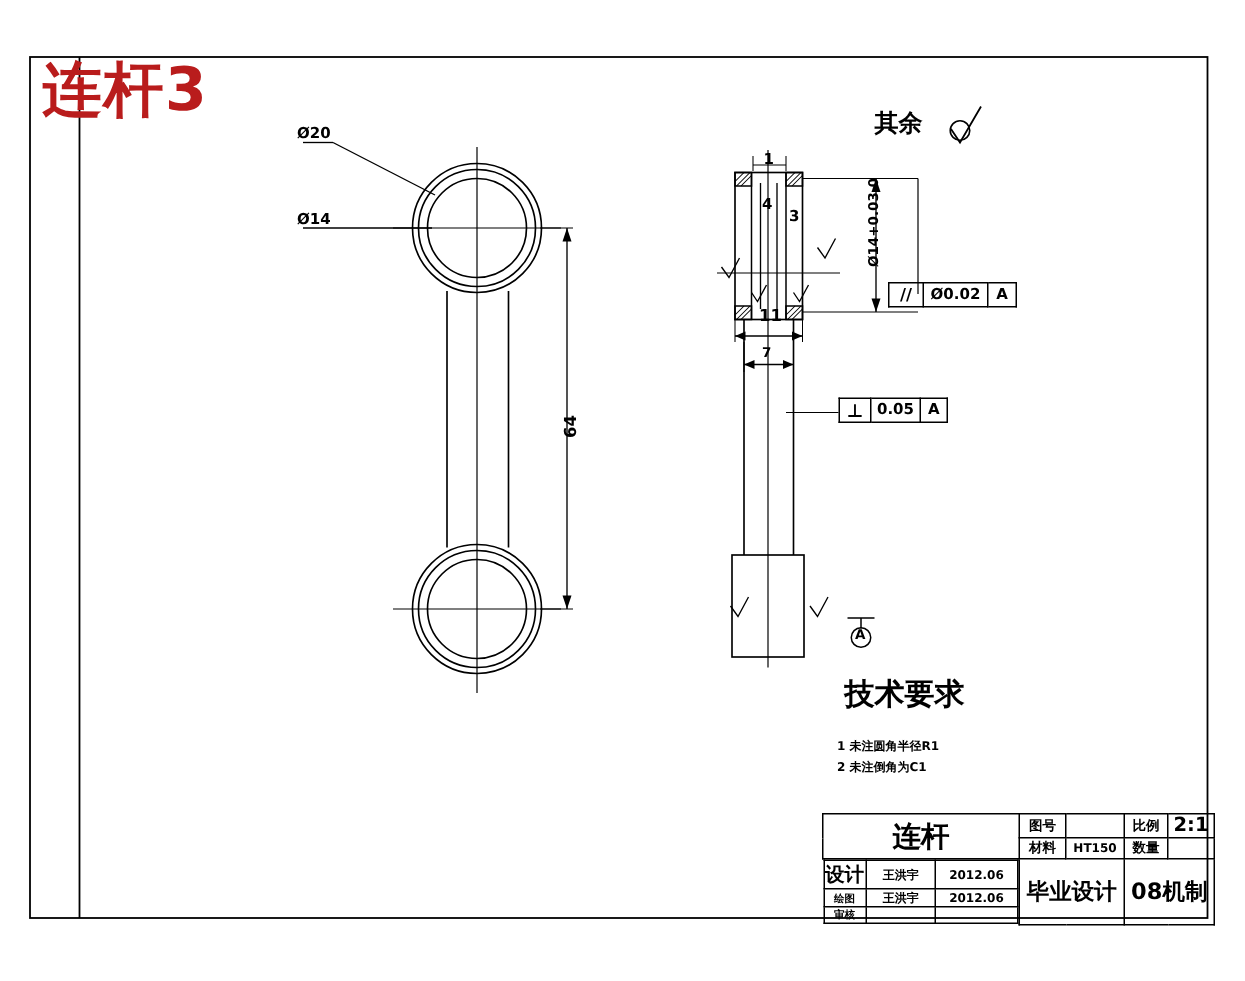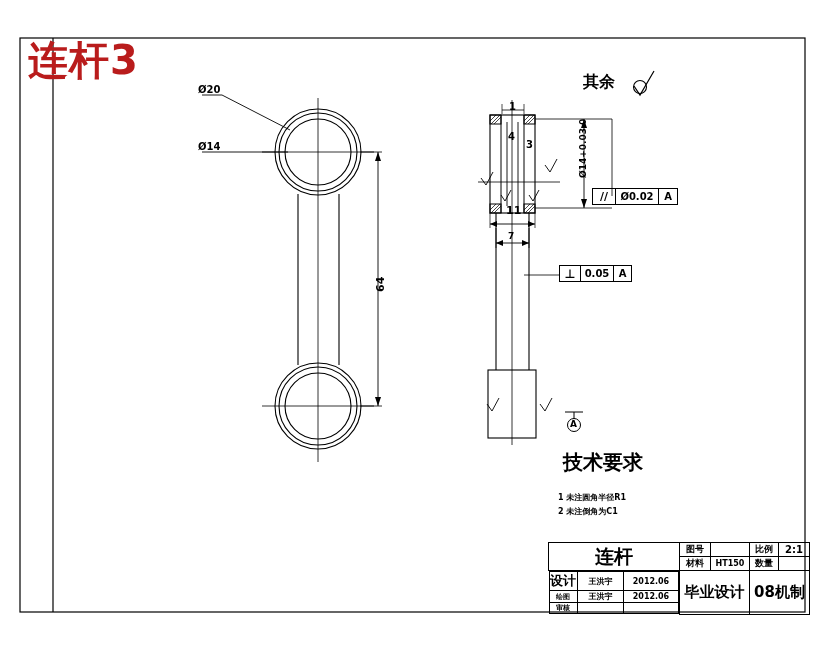--- a/index.html
+++ b/index.html
@@ -185,21 +185,21 @@
   <div class="lbl f8" style="left:558px;top:492px;">1 未注圆角半径R1</div>
   <div class="lbl f8" style="left:558px;top:506px;">2 未注倒角为C1</div>
 
   <table class="tb" style="left:548px;top:542px;">
     <tbody>
         <tr>
       <td rowspan="2" style="width:130px;height:24px;font-size:19px;">连杆</td>
       <td style="width:30px;height:12px;font-size:9px;">图号</td>
       <td style="width:38px;height:12px;font-size:9px;"></td>
       <td style="width:28px;height:12px;font-size:9px;">比例</td>
-      <td style="width:30px;height:12px;font-size:10px;">2:1</td>
+      <td style="width:30px;height:12px;font-size:13px;">2:1</td>
     </tr>
     <tr>
       <td style="height:12px;font-size:9px;">材料</td>
       <td style="height:12px;font-size:8px;">HT150</td>
       <td style="height:12px;font-size:9px;">数量</td>
       <td style="height:12px;font-size:9px;"></td>
     </tr>
     <tr>
       <td style="padding:0;border:none;" colspan="1">
         <table class="tb" style="position:relative;width:130px;">

